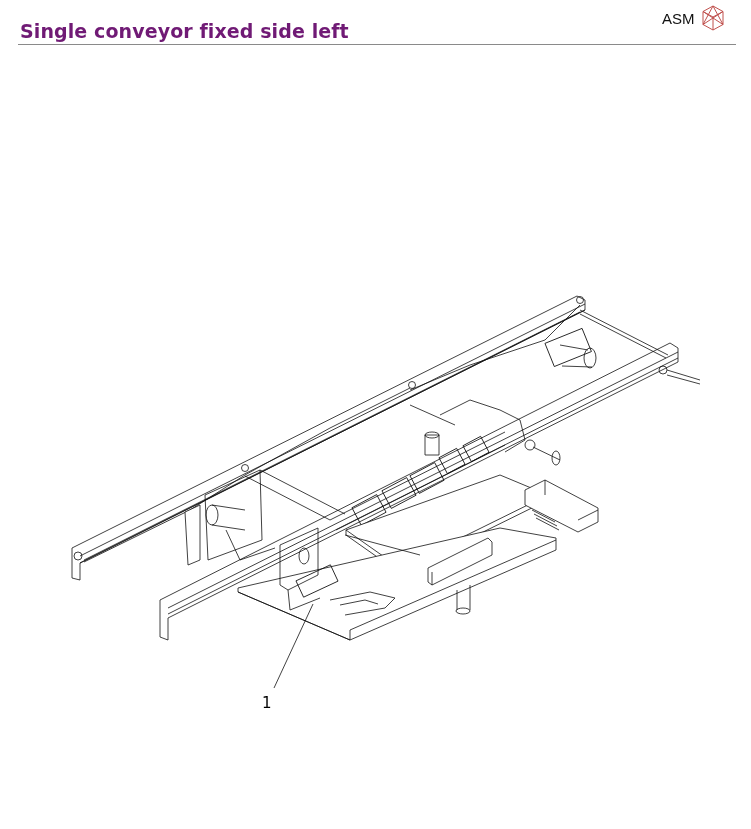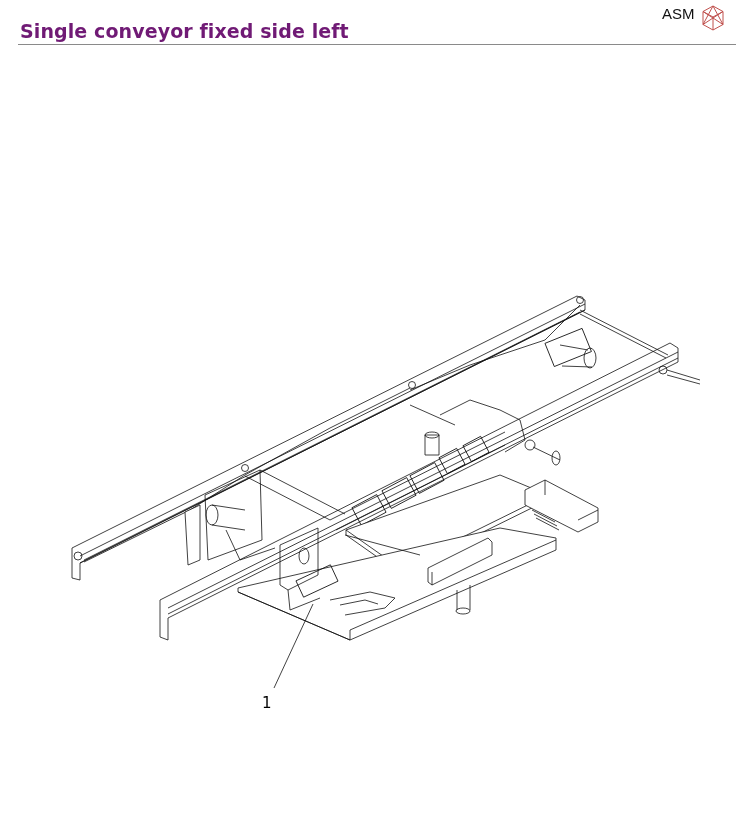--- a/index.html
+++ b/index.html
@@ -1,19 +1,19 @@
 <!DOCTYPE html>
 <html><head>
 <meta charset="utf-8">
 <style>
   html, body { margin: 0; padding: 0; background: #ffffff; }
   body { width: 751px; height: 829px; position: relative; overflow: hidden; font-family: "DejaVu Sans", sans-serif; }
   .page-title { position: absolute; left: 20px; top: 20px; font-size: 19px; font-weight: bold; color: #701a75; letter-spacing: 0.1px; }
   .title-rule { position: absolute; left: 18px; top: 44px; width: 718px; height: 1px; background: #8a8a8a; }
-  .logo { position: absolute; left: 662px; top: 5px; display: flex; align-items: flex-start; gap: 6px; }
+  .logo { position: absolute; left: 662px; top: 5px; display: flex; align-items: center; gap: 6px; }
   .logo-text { font-family: "Liberation Sans", sans-serif; font-size: 15px; color: #111; }
   .drawing { position: absolute; left: 0; top: 0; }
   .callout { position: absolute; left: 262px; top: 694px; font-size: 15px; color: #000; }
 </style>
 </head>
 <body>
 
 <div class="page-title">Single conveyor fixed side left</div>
 <div class="title-rule"></div>
 

